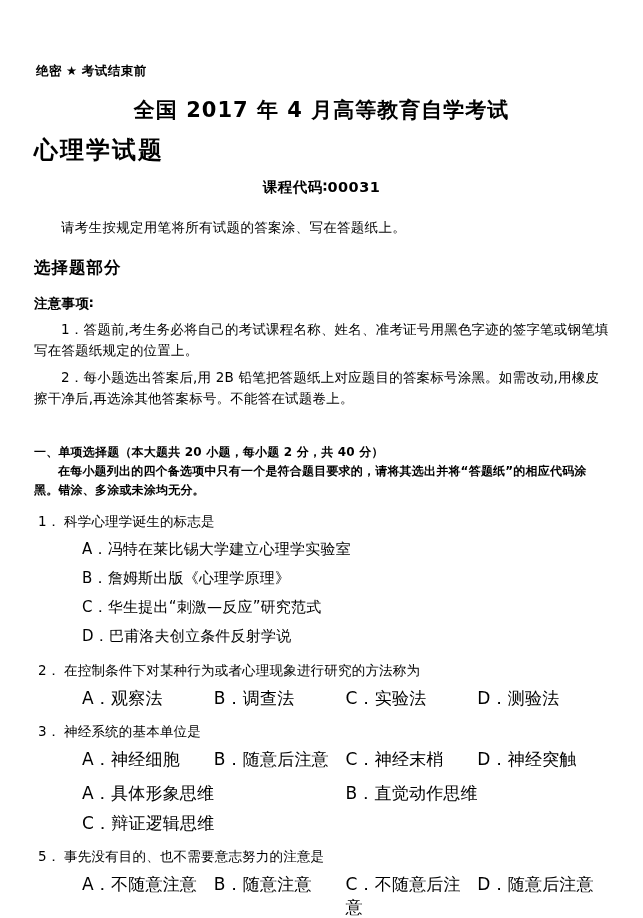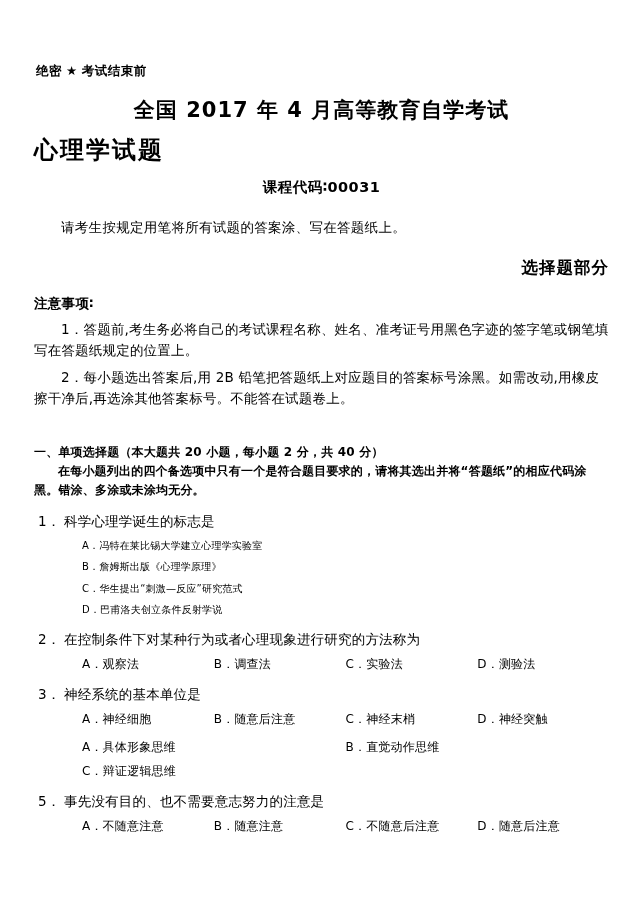--- a/index.html
+++ b/index.html
@@ -53,21 +53,21 @@
     margin-top: 12px;
     letter-spacing: 0.5px;
   }
   .notice-top {
     font-size: 13.5px;
     margin-top: 22px;
     text-indent: 2em;
     letter-spacing: 0.3px;
   }
   .section-title {
-    text-align: right;
+    text-align: left;
     font-size: 16.5px;
     font-weight: bold;
     margin-top: 20px;
     letter-spacing: 1px;
   }
   .attention-head {
     font-size: 13.5px;
     font-weight: bold;
     margin-top: 16px;
     letter-spacing: 0.3px;
@@ -99,28 +99,28 @@
     padding-left: 4px;
     letter-spacing: 0.2px;
   }
   .q-num {
     display: inline-block;
     width: 22px;
     text-align: right;
     margin-right: 4px;
   }
   .opt-vert {
-    font-size: 10px;
+    font-size: 15px;
     line-height: 1.55;
     padding-left: 48px;
     margin-top: 6px;
     letter-spacing: 0.2px;
   }
   .opt-row {
-    font-size: 12px;
+    font-size: 17px;
     padding-left: 48px;
     margin-top: 7px;
     display: flex;
     letter-spacing: 0.2px;
   }
   .opt-row.cols4 > span { width: 132px; display: inline-block; }
   .opt-row.cols2 > span { width: 264px; display: inline-block; }
   .opt-row.cols4-wide > span { width: 138px; display: inline-block; }
   .footer {
     position: absolute;

